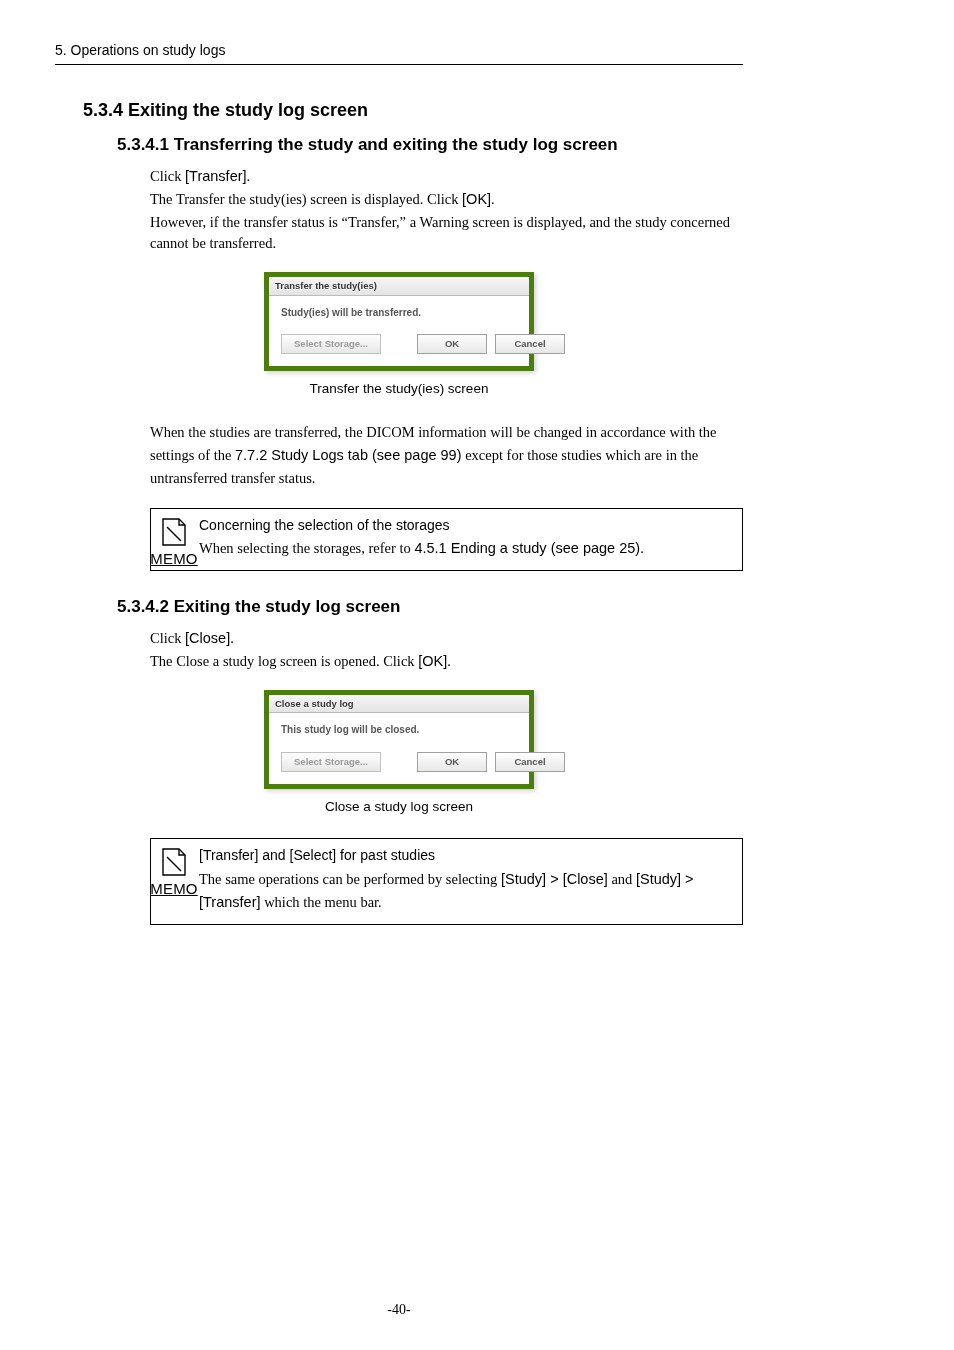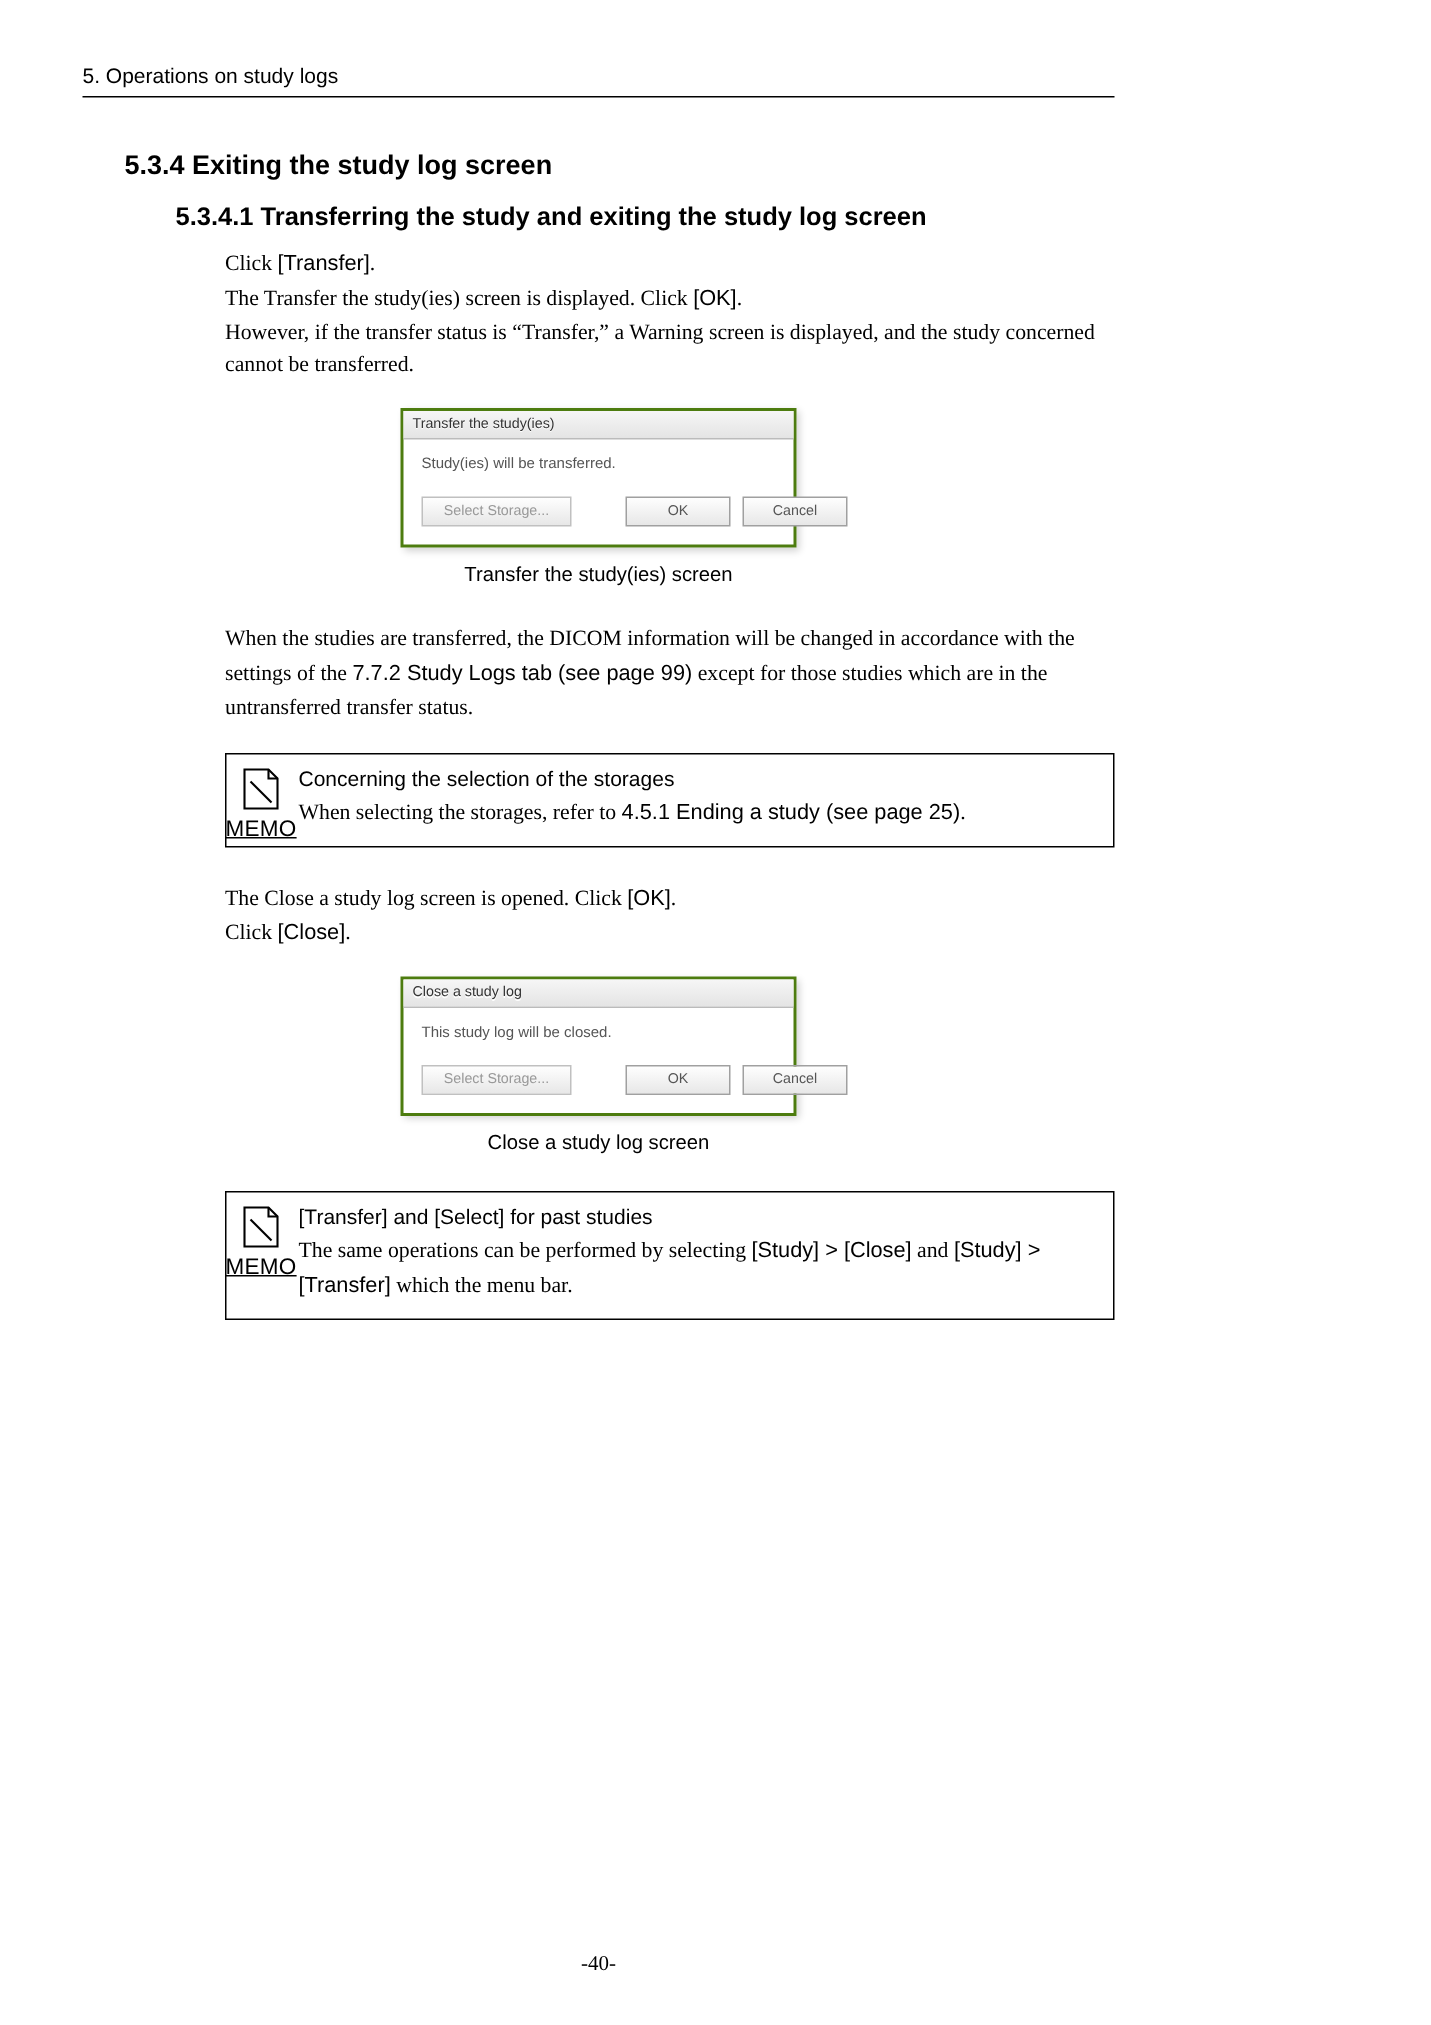--- a/index.html
+++ b/index.html
@@ -49,26 +49,27 @@
     padding-left: 95px;
     padding-right: 0;
   }
   .body-text p { margin: 0 0 2px 0; }
   .sans { font-family: Arial, Helvetica, sans-serif; }
 
   
   .dialog {
     width: 260px;
     margin: 18px auto 8px auto;
-    border: 2px solid #4d7c0f;
+    border: 5px solid #4d7c0f;
     box-shadow: 2px 2px 5px rgba(0,0,0,.18);
     font-family: Arial, Helvetica, sans-serif;
     font-size: 10px;
     color: #444;
     background: #fff;
+    font-weight: bold;
   }
   .dialog-title {
     background: linear-gradient(#f6f6f6,#e4e4e4);
     padding: 2px 6px;
     font-size: 9.5px;
     color: #333;
     border-bottom: 1px solid #bbb;
     text-shadow: 0 1px 0 #fff;
   }
   .dialog-body {
@@ -198,26 +199,27 @@
       <div class="memo-label">MEMO</div>
     </div>
     <div class="memo-text-cell">
       <div class="memo-title">Concerning the selection of the storages</div>
       <div>
         <span>When selecting the storages, refer to </span><span class="sans">4.5.1 Ending a study (see page 25)</span><span>.</span>
       </div>
     </div>
   </div>
 
+  <div class="h3">5.3.4.2 Exiting the study log screen</div>
   <div class="body-text">
     <p>
+      <span>Click </span><span class="sans">[Close]</span><span>.</span>
+    </p>
+    <p>
       <span>The Close a study log screen is opened. Click </span><span class="sans">[OK]</span><span>.</span>
-    </p>
-    <p>
-      <span>Click </span><span class="sans">[Close]</span><span>.</span>
     </p>
   </div>
 
   <div class="dialog">
     <div class="dialog-title">Close a study log</div>
     <div class="dialog-body">
       <div class="dialog-msg">This study log will be closed.</div>
       <div class="dialog-btn-row">
         <div class="dlg-btn wide disabled">Select Storage...</div>
         <div class="spacer"></div>

